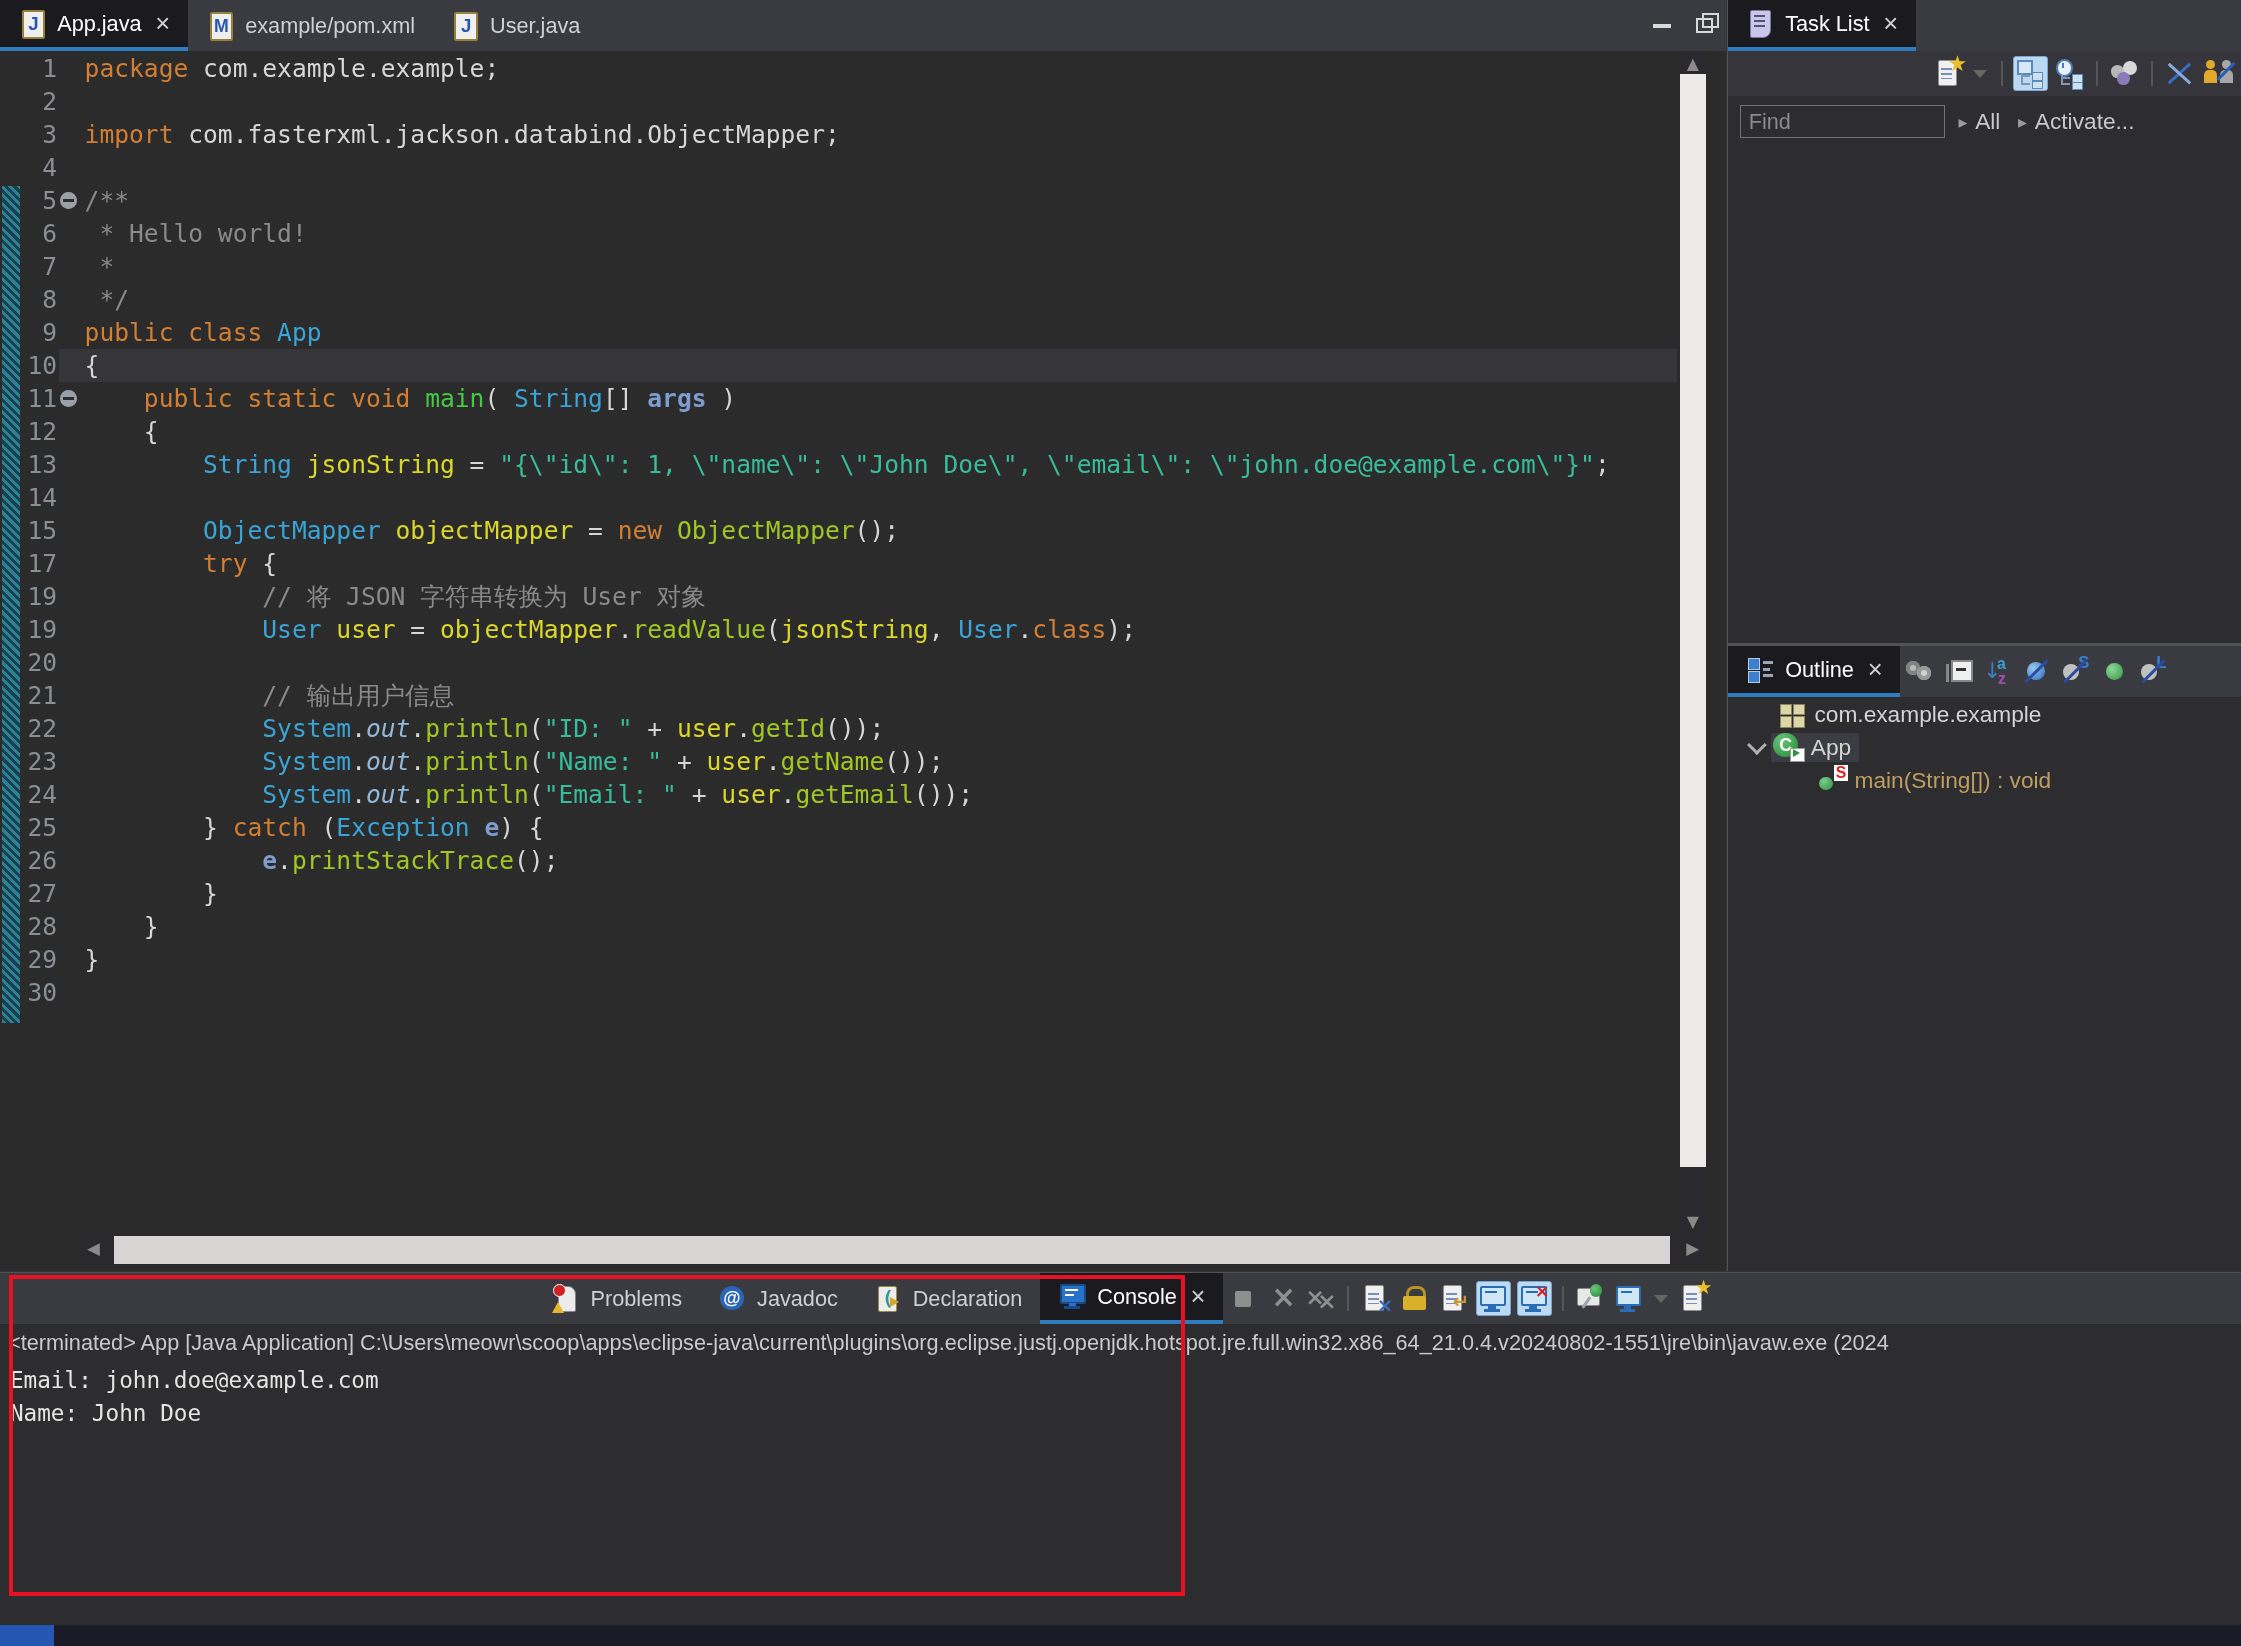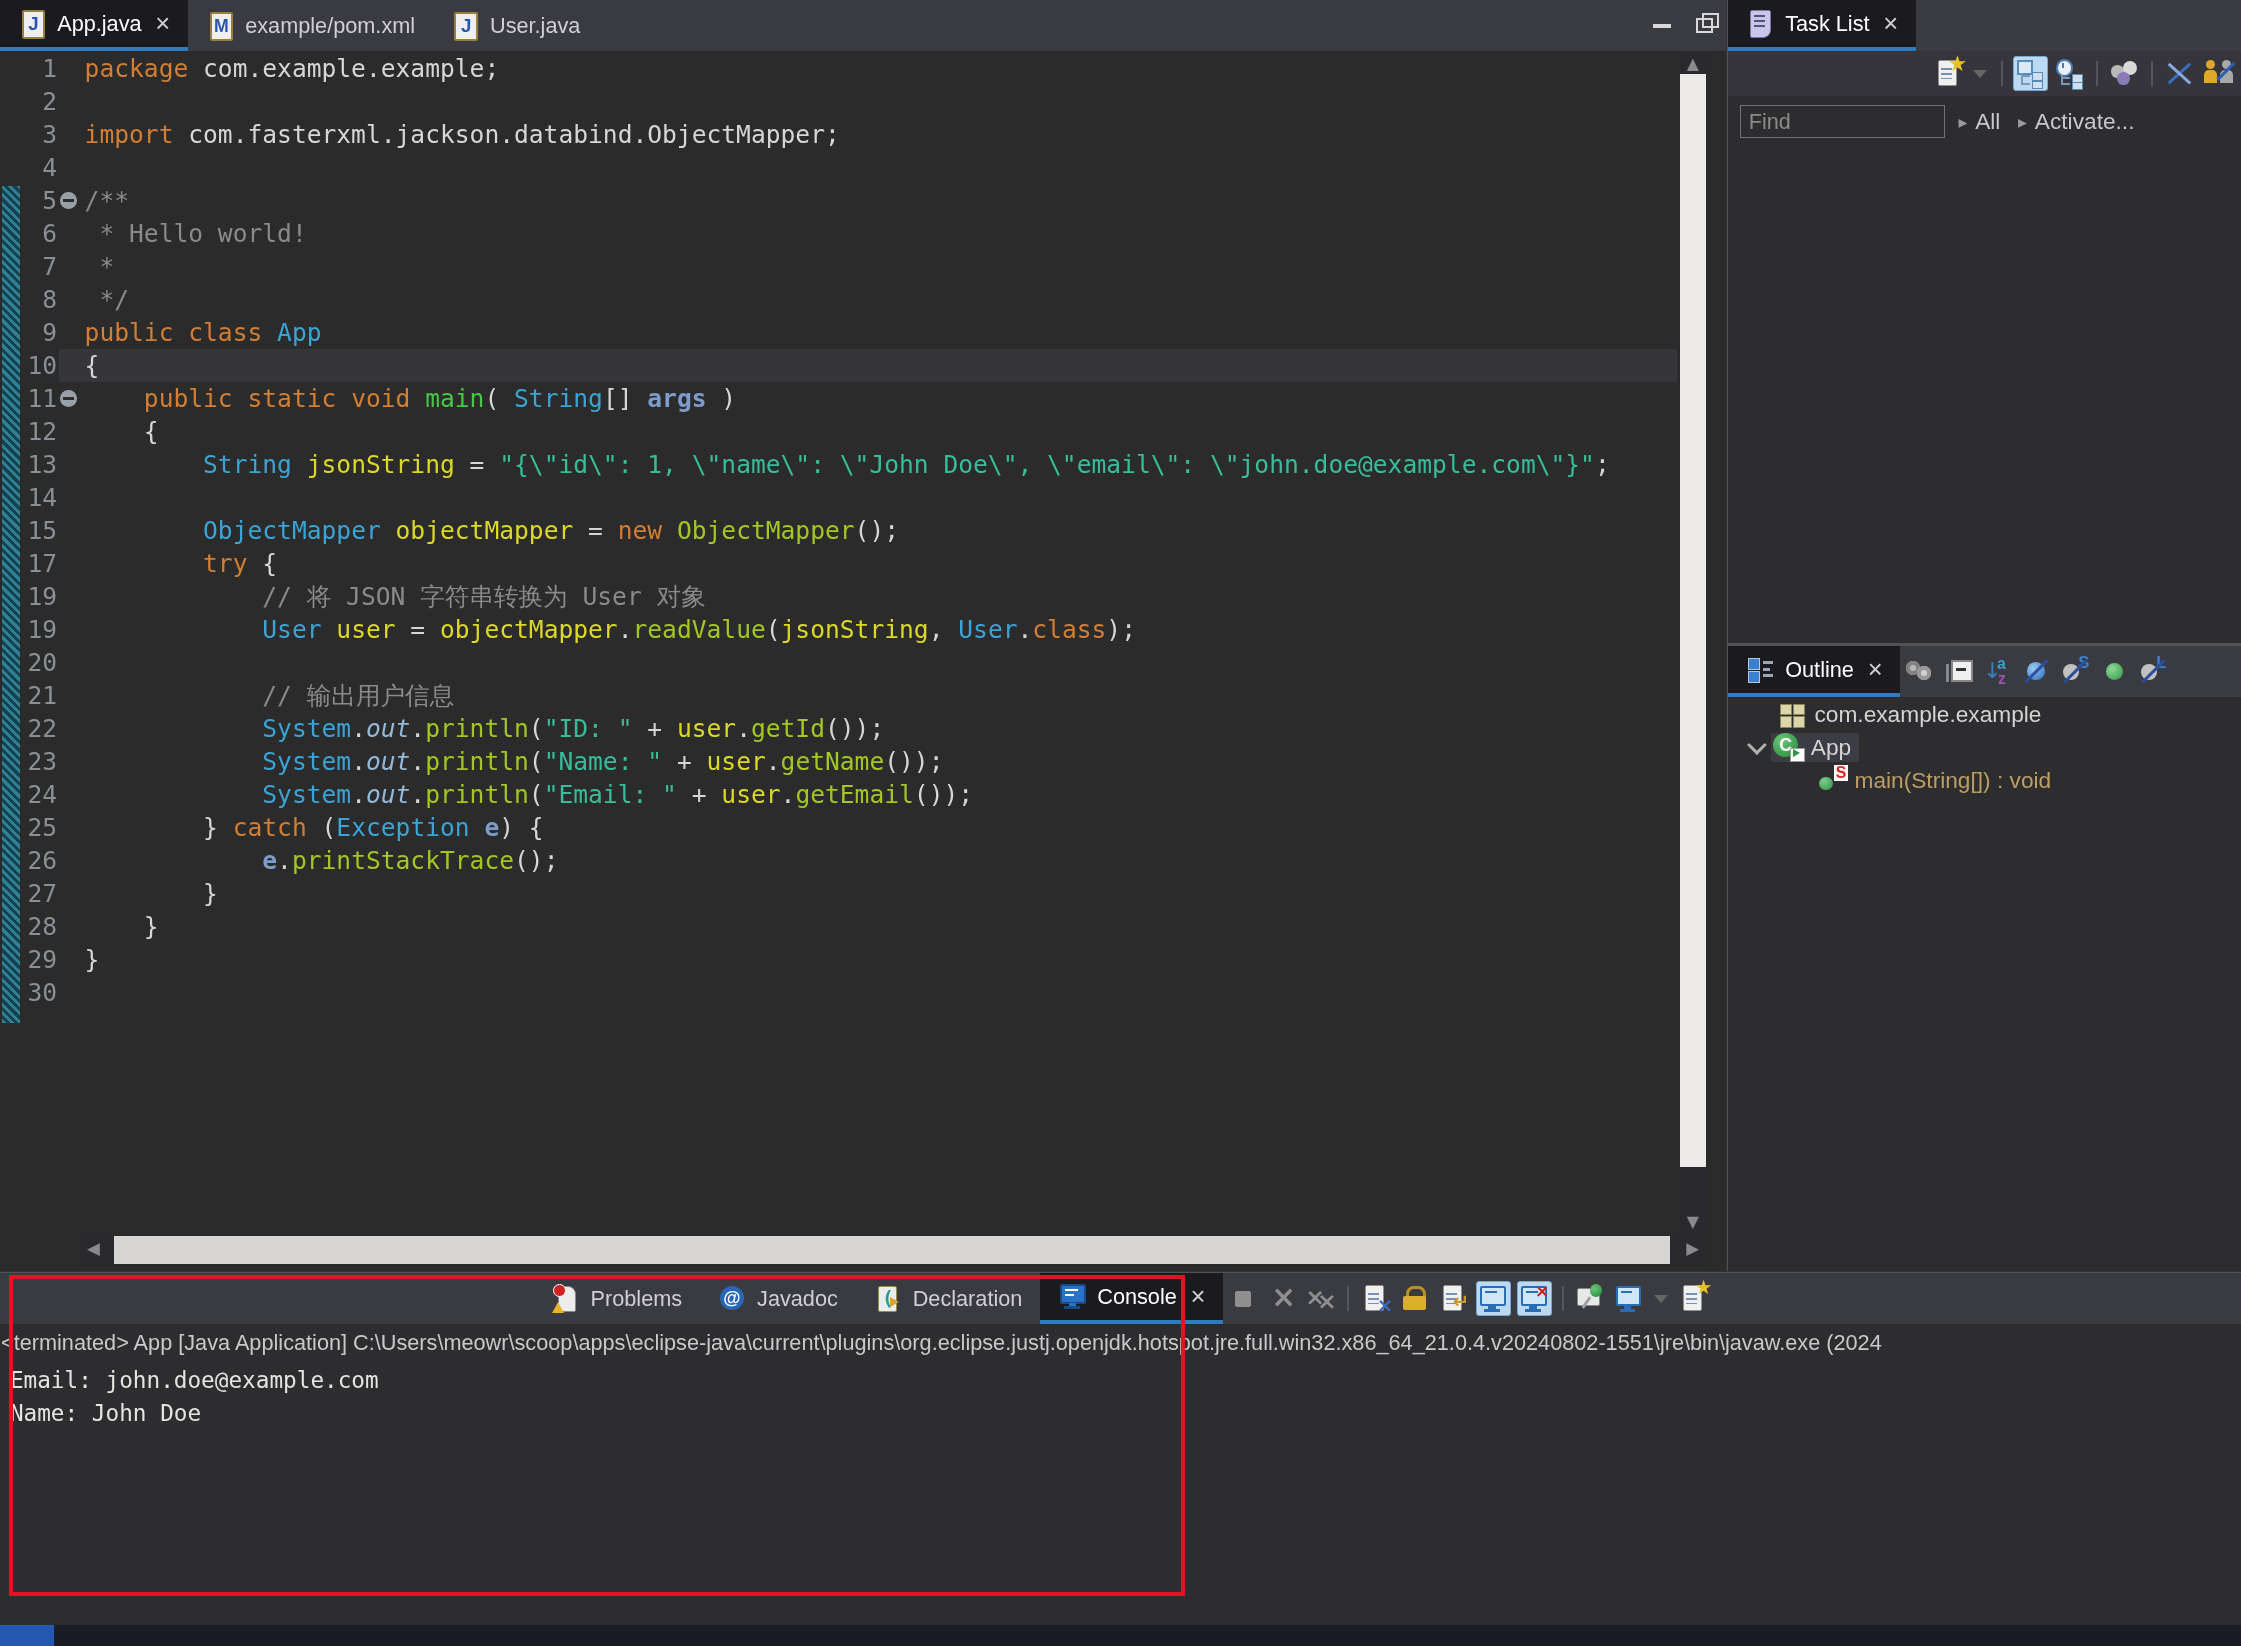--- a/index.html
+++ b/index.html
@@ -59,21 +59,21 @@
   
   .tb{width:33px;height:33px;margin:0 3px;position:relative;display:inline-block;flex:none;}
   .tb.hl{background:#bcd9f2;border:1px solid #7aa7d0;border-radius:3px;}
   .tb.narrow{width:19.7px;}
   .tbsep{width:2px;height:25.6px;background:#55555c;margin:0 6.9px;flex:none;display:inline-block;vertical-align:middle;}
   
   #bottom-panel{position:absolute;left:0;top:1272px;width:2241px;height:374px;background:#2d2d30;border-top:1px solid #515156;}
   #console-tabs-row{display:flex;justify-content:center;}
   #console-tabs{display:flex;margin-left:7.9px;}
   #console-toolbar{display:flex;align-items:center;padding-right:2px;}
-  #status-line{position:absolute;left:0;top:52px;right:0;height:35px;font-size:21.7px;line-height:35px;color:#c9c9c9;padding-left:1px;white-space:nowrap;overflow:hidden;background:#2d2d30;}
+  #status-line{position:absolute;left:0;top:52px;right:0;height:35px;font-size:21.7px;line-height:35px;color:#c9c9c9;padding-left:8px;white-space:nowrap;overflow:hidden;background:#2d2d30;}
   #console-output{position:absolute;left:0;top:91px;right:0;bottom:21.7px;font-family:"DejaVu Sans Mono",monospace;font-size:22.7px;line-height:33px;color:#e4e4e1;padding-left:9.9px;}
   
   #annotation-rect{position:absolute;left:8.9px;top:1275px;width:1168px;height:313px;border:4.9px solid #e81123;z-index:50;pointer-events:none;}
   #bottom-strip{position:absolute;left:0;top:1625px;width:2241px;height:20.7px;background:#1b1b27;}
   #bottom-strip .blue{position:absolute;left:0;top:0;width:54px;height:20.7px;background:#2458b0;}
 </style>
 </head>
 <body>
 
 <div id="screen">

